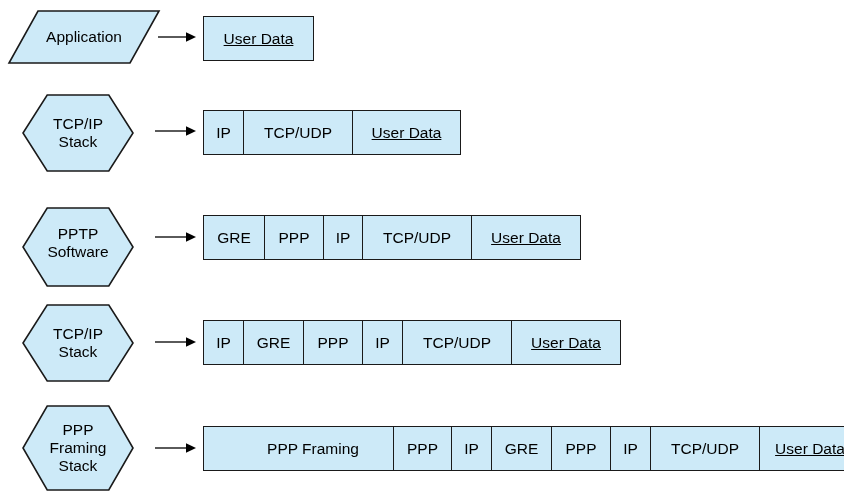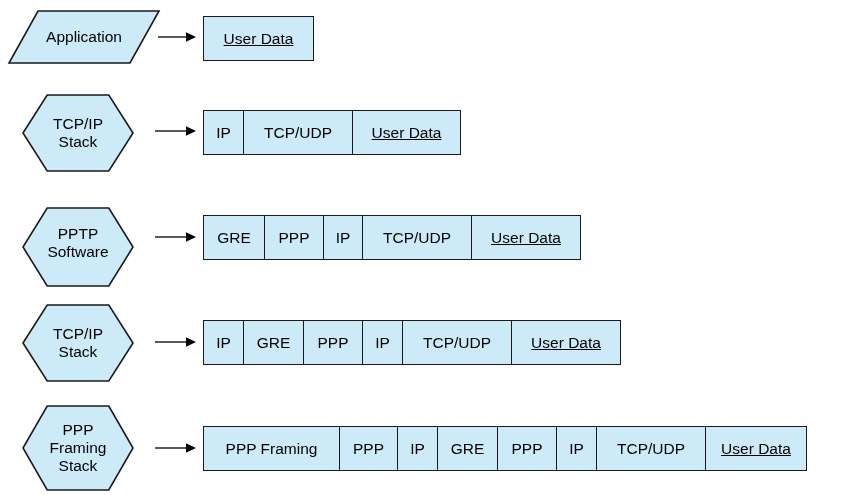--- a/index.html
+++ b/index.html
@@ -171,21 +171,21 @@
         <span>Stack</span>
       </div>
     </div>
     <div class="arrow" style="left: 155px; top: 441px; width: 41px;">
       <svg width="41" height="14" viewBox="0 0 41 14">
         <line x1="0" y1="7" x2="32" y2="7" stroke="#000000" stroke-width="1.3"></line>
         <polygon points="31,2.2 41,7 31,11.8" fill="#000000"></polygon>
       </svg>
     </div>
     <div class="packet" style="left: 203px; top: 426px;">
-      <div class="cell" style="width: 136px;">PPP Framing</div>
+      <div class="cell" style="width: 161px; margin-left: 29px;">PPP Framing</div>
       <div class="cell" style="width: 58px;">PPP</div>
       <div class="cell" style="width: 40px;">IP</div>
       <div class="cell" style="width: 60px;">GRE</div>
       <div class="cell" style="width: 59px;">PPP</div>
       <div class="cell" style="width: 40px;">IP</div>
       <div class="cell" style="width: 109px;">TCP/UDP</div>
       <div class="cell" style="width: 100px;">User Data</div>
     </div>
   </div>
 

